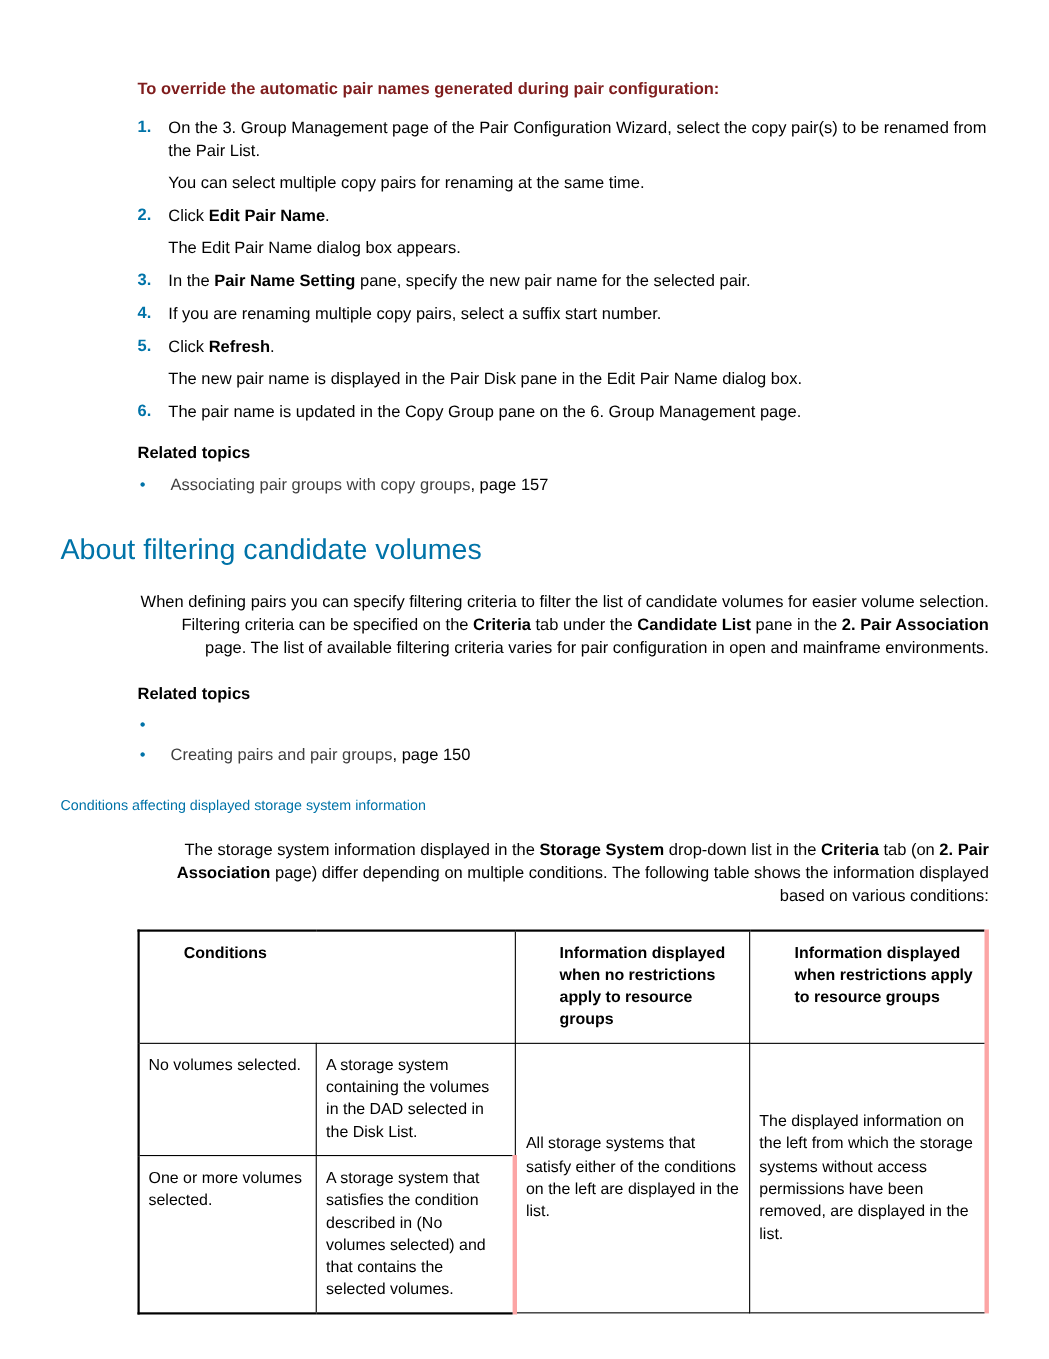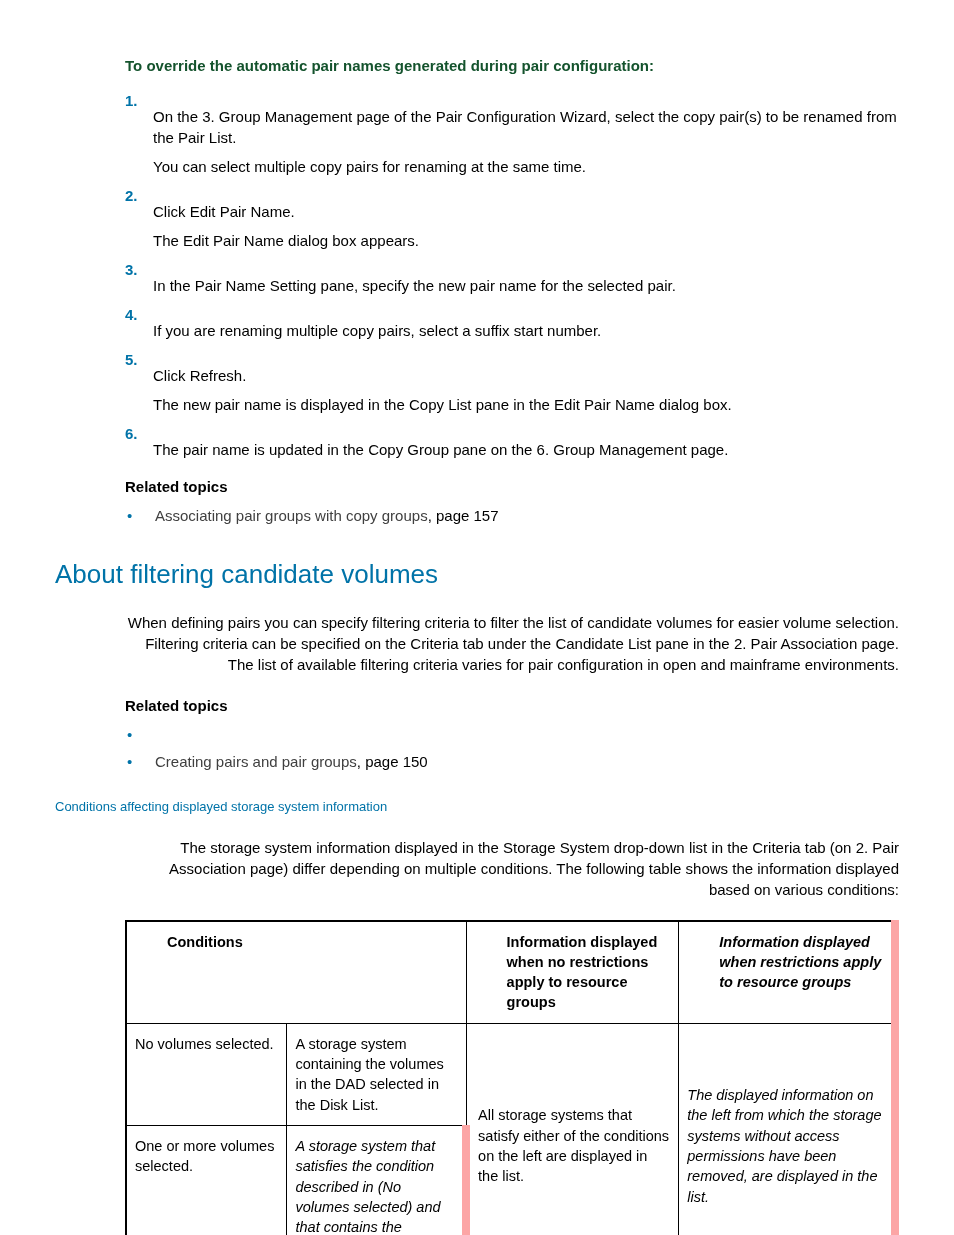--- a/index.html
+++ b/index.html
@@ -10,23 +10,24 @@
     background: #fff;
     width: 954px;
     margin: 0;
     padding: 55px 55px 40px 55px;
     box-sizing: border-box;
   }
   .content-indent {
     margin-left: 70px;
   }
   .heading-blue {
-    color: #14532d;
+    color: #7f1d1d;
     font-weight: bold;
     font-size: 15px;
+    margin-top: 15px;
   }
   .ol-list {
     list-style: none;
     padding: 0;
     margin: 14px 0 0 0;
   }
   .ol-item {
     display: flex;
     margin-bottom: 8px;
     margin-top: 8px;
@@ -37,21 +38,21 @@
     min-width: 28px;
     flex-shrink: 0;
   }
   .ol-body {
     flex: 1;
   }
   .ol-body p {
     margin: 8px 0 0 0;
   }
   .ol-body p:first-child {
-    margin-top: 16px;
+    margin-top: 1px;
   }
   .related-heading {
     font-weight: bold;
     margin-top: 16px;
     margin-bottom: 8px;
   }
   .bullet-list {
     list-style: none;
     padding: 0;
     margin: 0;
@@ -108,24 +109,23 @@
   }
   table.cond tr.last-row td {
     border-bottom: 2px solid #000;
   }
   table.cond th:first-child,
   table.cond td:first-child {
     border-left: 2px solid #000;
   }
   table.cond th:last-child,
   table.cond td:last-child {
-    border-right: 8px solid #fca5a5;
-    font-style: italic;
-  }
-  .b { font-weight: normal; }
+    border-right: 4px solid #fca5a5;
+  }
+  .b { font-weight: bold; }
   .footer {
     margin-top: 70px;
     font-size: 14px;
   }
   .footer .pn {
     display: inline-block;
     min-width: 44px;
   }
 </style>
 </head>
@@ -158,21 +158,21 @@
     <li class="ol-item">
       <span class="ol-num">4.</span>
       <div class="ol-body">
         <p>If you are renaming multiple copy pairs, select a suffix start number.</p>
       </div>
     </li>
     <li class="ol-item">
       <span class="ol-num">5.</span>
       <div class="ol-body">
         <p><span>Click </span><span class="b">Refresh</span><span>.</span></p>
-        <p>The new pair name is displayed in the Copy List pane in the Edit Pair Name dialog box.</p>
+        <p>The new pair name is displayed in the Pair Disk pane in the Edit Pair Name dialog box.</p>
       </div>
     </li>
     <li class="ol-item">
       <span class="ol-num">6.</span>
       <div class="ol-body">
         <p>The pair name is updated in the Copy Group pane on the 6. Group Management page.</p>
       </div>
     </li>
   </ol>
 

